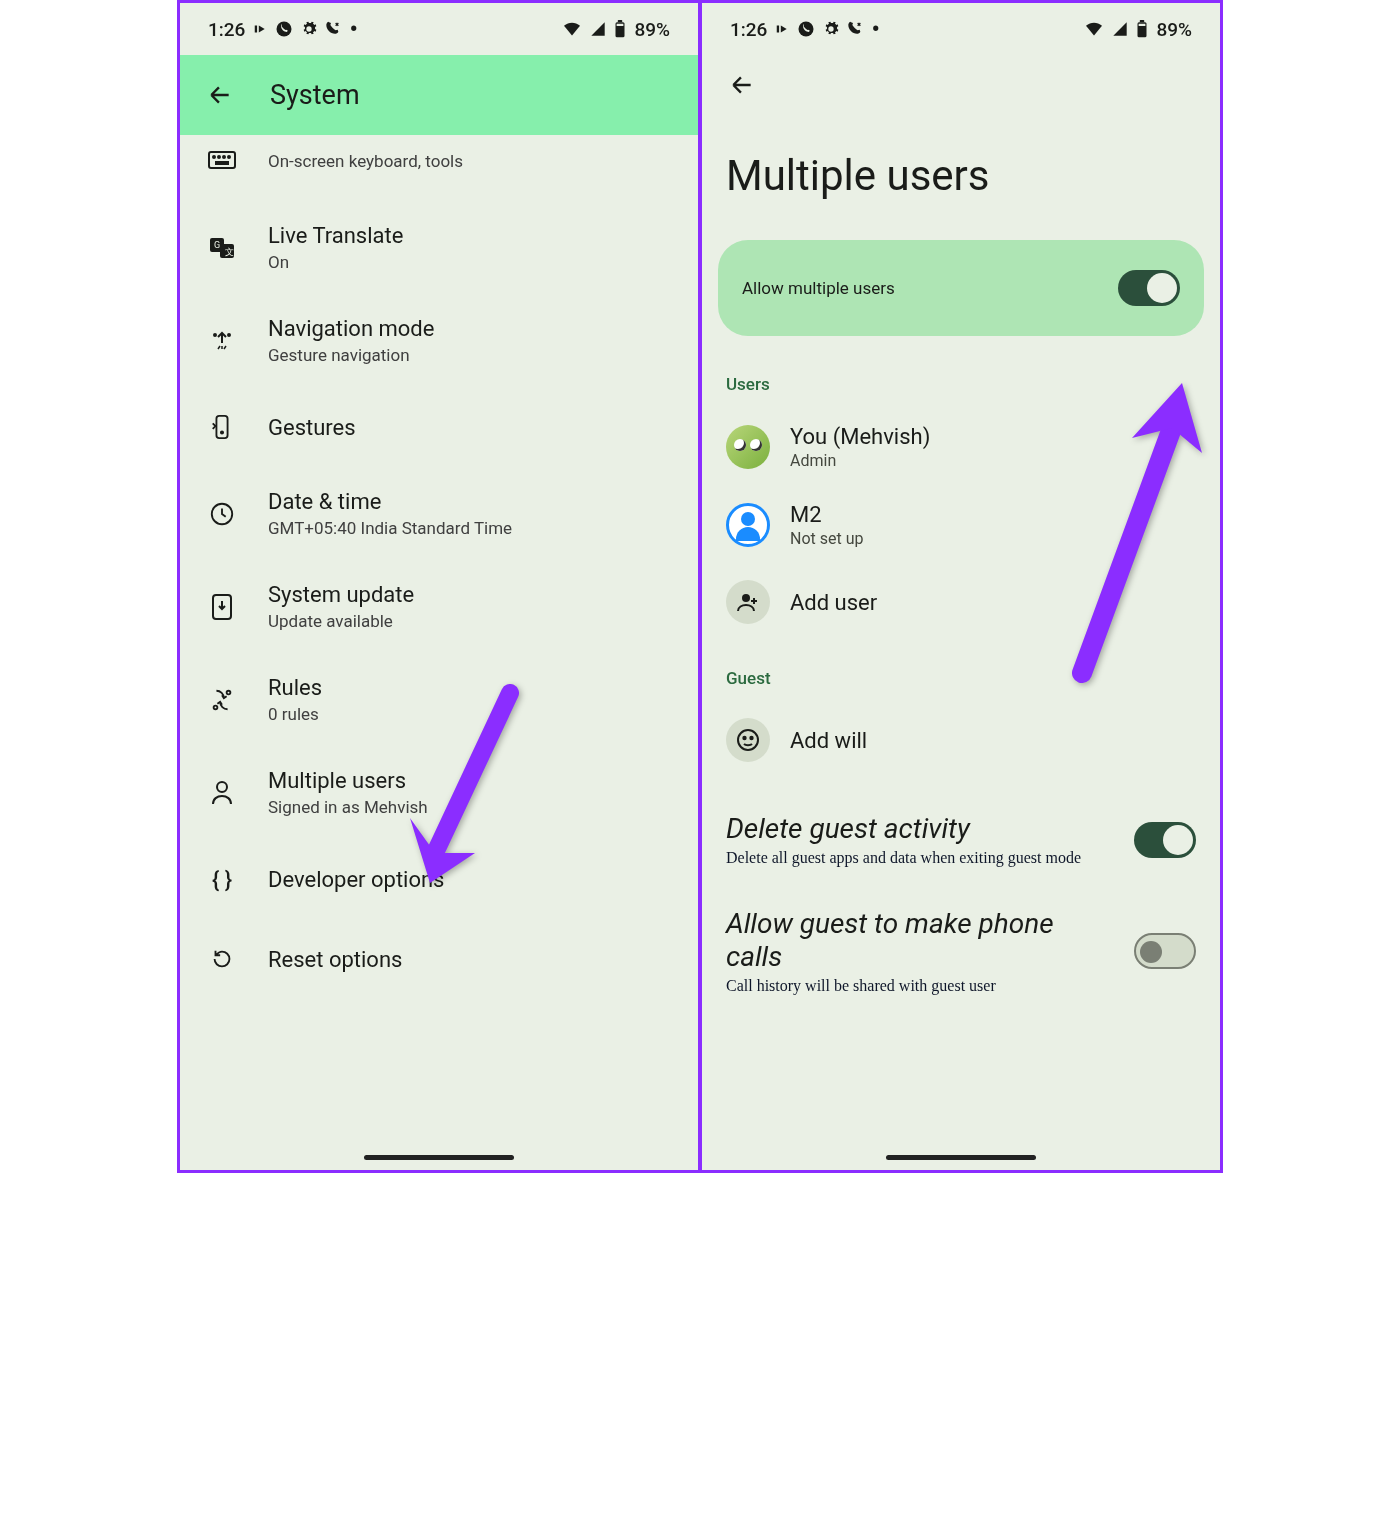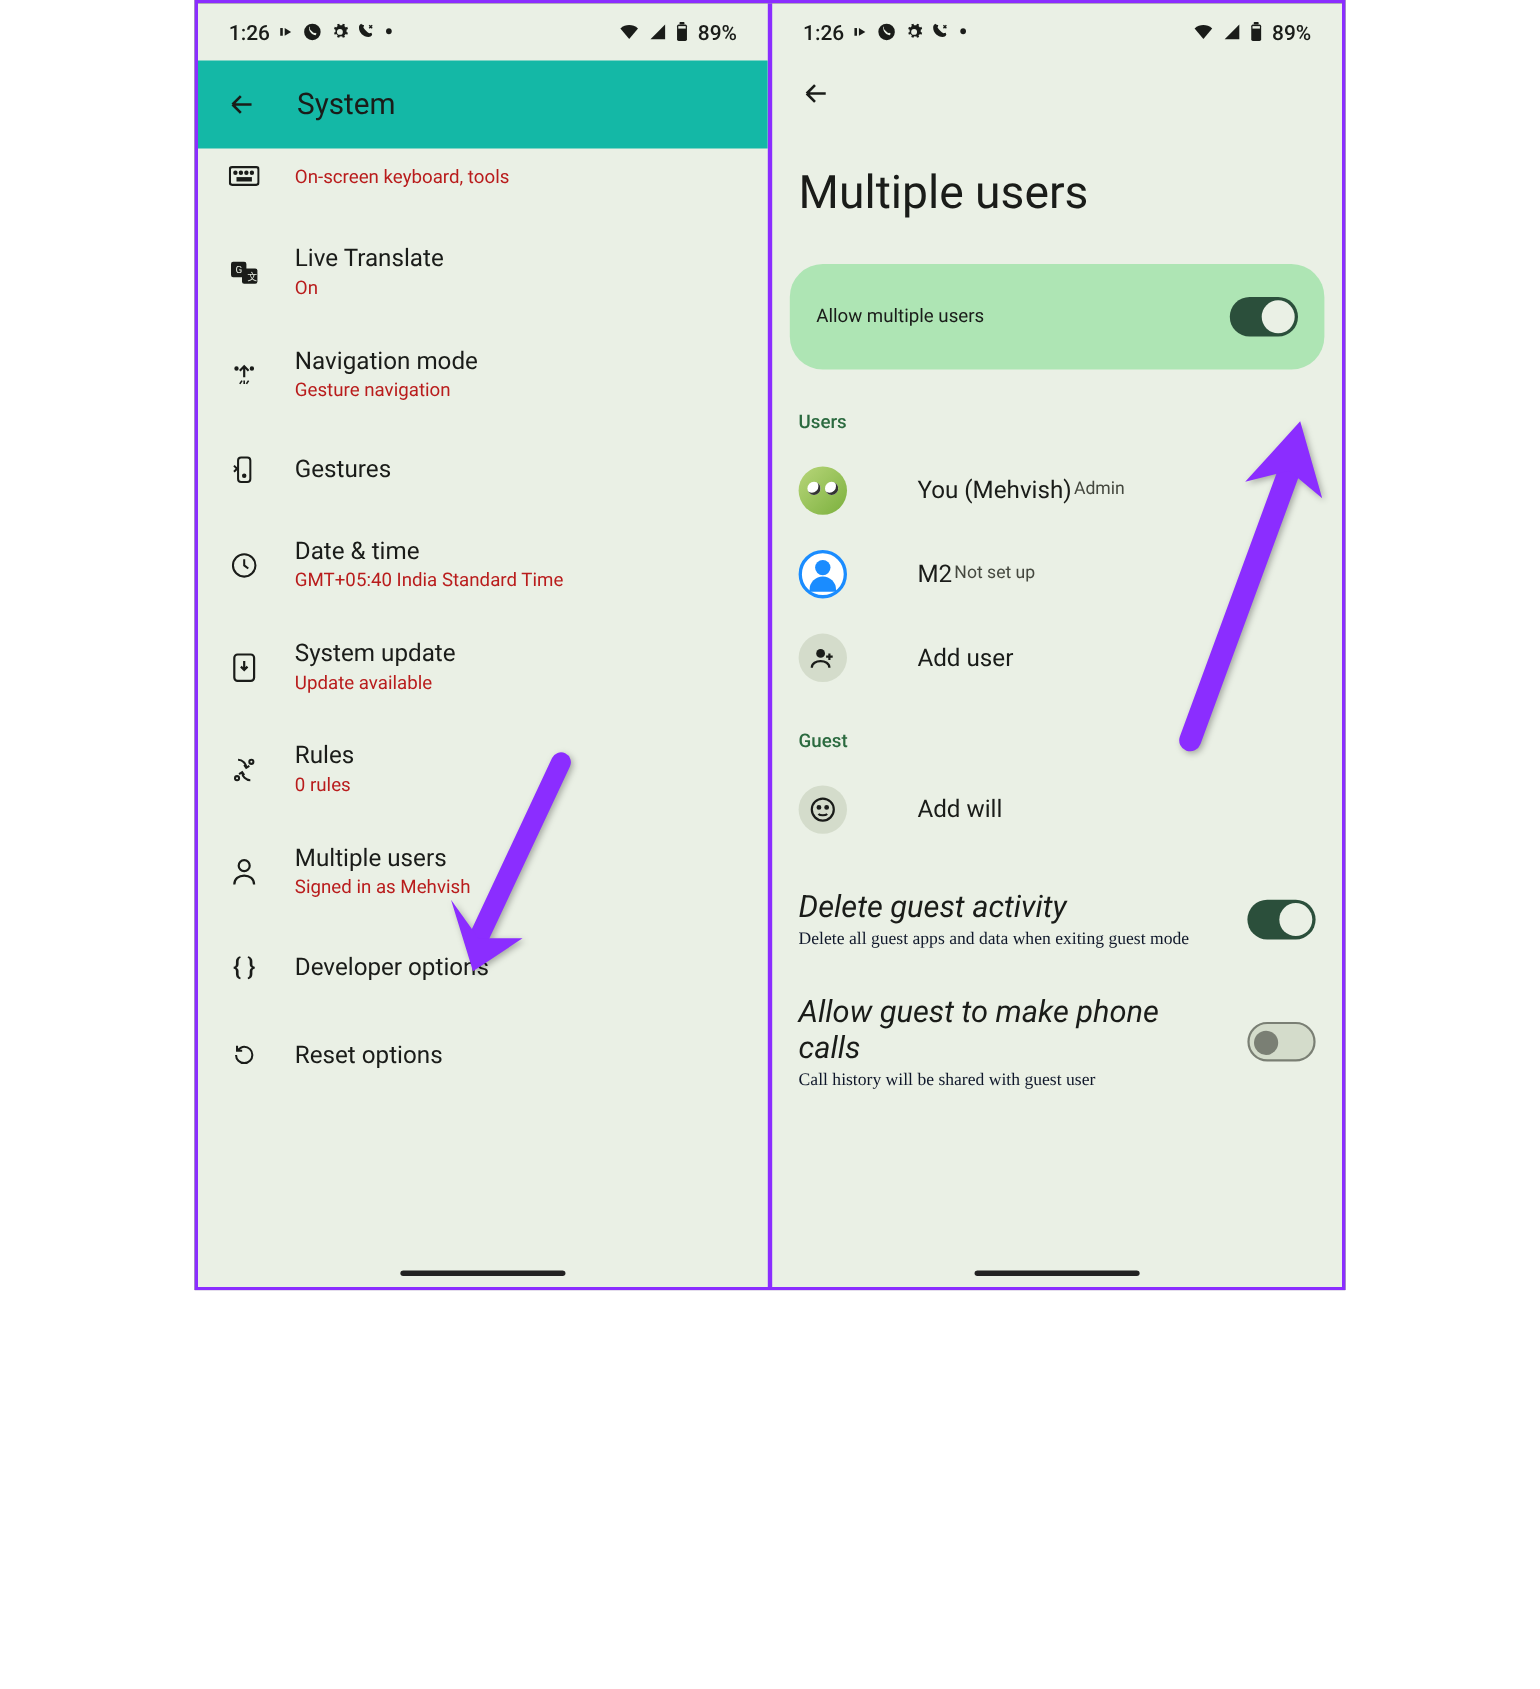--- a/index.html
+++ b/index.html
@@ -37,21 +37,21 @@
     padding: 0 28px;
     font-size: 19px;
     font-weight: 500;
   }
   .status-left, .status-right { display: flex; align-items: center; gap: 8px; }
   .status-left .dot { font-size: 24px; line-height: 0; }
   .ic { display:inline-flex; align-items:center; justify-content:center; }
 
   
   .header-left {
-    background: #14b8a6;
+    background: #86efac;
     height: 80px;
     display: flex;
     align-items: center;
     padding: 0 20px;
     gap: 30px;
   }
   .header-left .title { font-size: 27px; }
   .back-arrow { width: 40px; height: 40px; display:flex; align-items:center; justify-content:center; cursor:pointer; }
 
   
@@ -63,21 +63,21 @@
     gap: 28px;
     cursor: pointer;
   }
   .row .iconbox {
     width: 36px; height: 36px;
     display:flex; align-items:center; justify-content:center;
     flex-shrink: 0;
   }
   .row .txt { display:flex; flex-direction:column; gap:4px; }
   .row .title { font-size: 22px; font-weight: 400; }
-  .row .sub { font-size: 17px; color: #b91c1c; }
+  .row .sub { font-size: 17px; color: #404040; }
   .row.first { padding-top: 8px; }
 
   
   .navbar {
     position:absolute; bottom:10px; left:50%; transform:translateX(-50%);
     width: 150px; height: 5px; background:#222; border-radius: 3px;
   }
 
   
   .arrow-overlay {
@@ -141,21 +141,21 @@
   .avatar.green { background: linear-gradient(135deg,#b8d67a,#7bb03d); position:relative; overflow:hidden; }
   .avatar.green::before, .avatar.green::after {
     content:''; position:absolute; width:12px; height:12px; background:#fff; border-radius:50%; top:14px;
     box-shadow: inset -2px -2px 0 #333;
   }
   .avatar.green::before{ left:8px; } .avatar.green::after{ right:8px; }
   .avatar.blue { background:#fff; border:3px solid #1a8cff; position:relative; }
   .avatar.blue::before { content:''; position:absolute; width:14px; height:14px; background:#1a8cff; border-radius:50%; top:6px; left:50%; transform:translateX(-50%);}
   .avatar.blue::after { content:''; position:absolute; width:24px; height:14px; background:#1a8cff; border-radius:12px 12px 0 0; bottom:3px; left:50%; transform:translateX(-50%);}
   .avatar.gray { background:#d4dccb; color:#1a1c19; }
-  .user-row .txt { display:flex; flex-direction:row; gap:2px;margin-left:44px; }
+  .user-row .txt { display:flex; flex-direction:column; gap:2px; }
   .user-row .name { font-size: 22px; }
   .user-row .sub { font-size: 16px; color:#45483f; }
 
   .setting-row {
     padding: 20px 24px;
     display:flex; align-items:center; gap:18px;
   }
   .setting-row .txts { flex:1; display:flex; flex-direction:column; gap:4px; }
   .setting-row .t { font-size: 28px; font-style: italic; }
   .setting-row .s { font-size: 16px; color:#0f172a;font-family:Liberation Serif, serif; }

